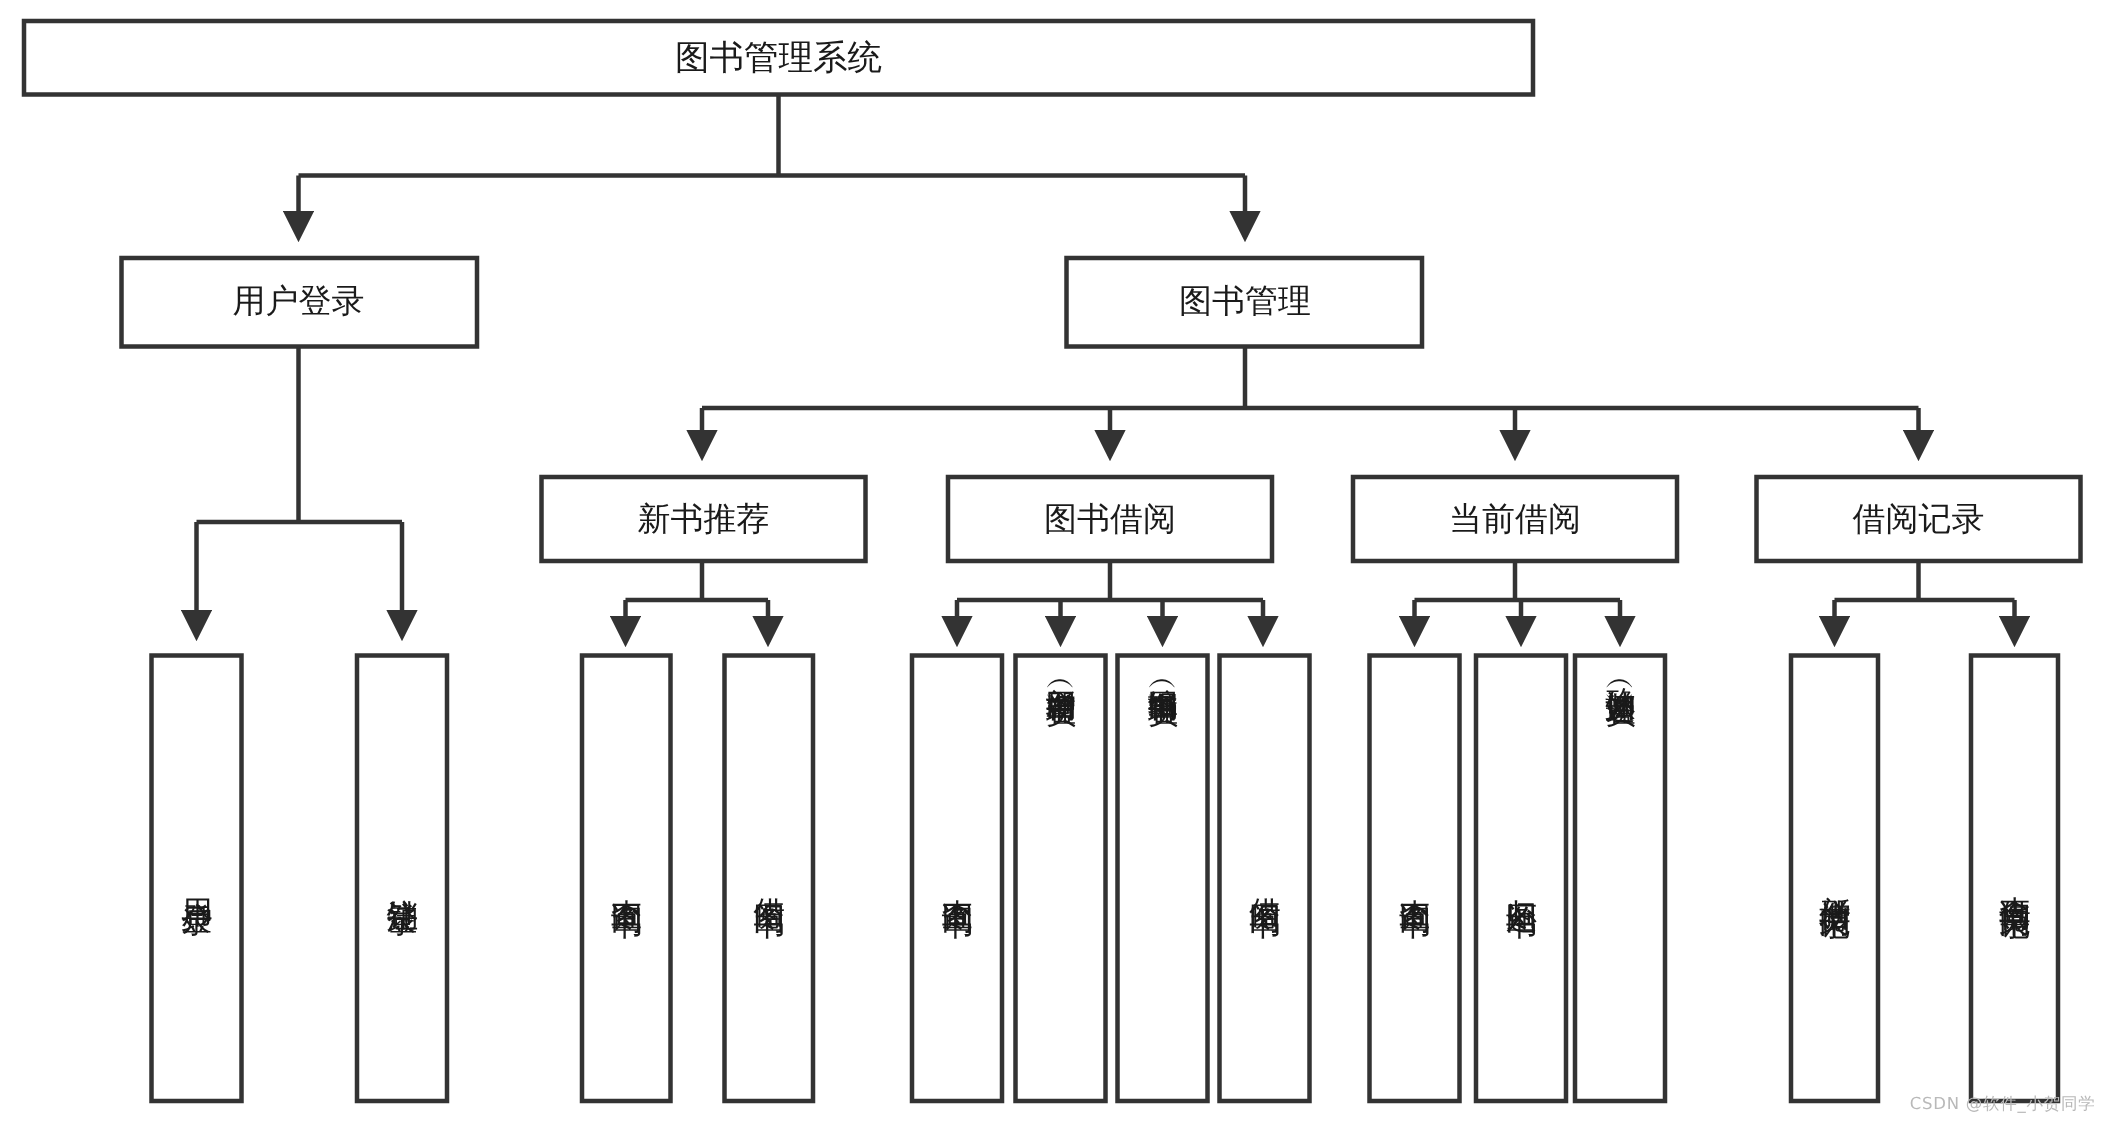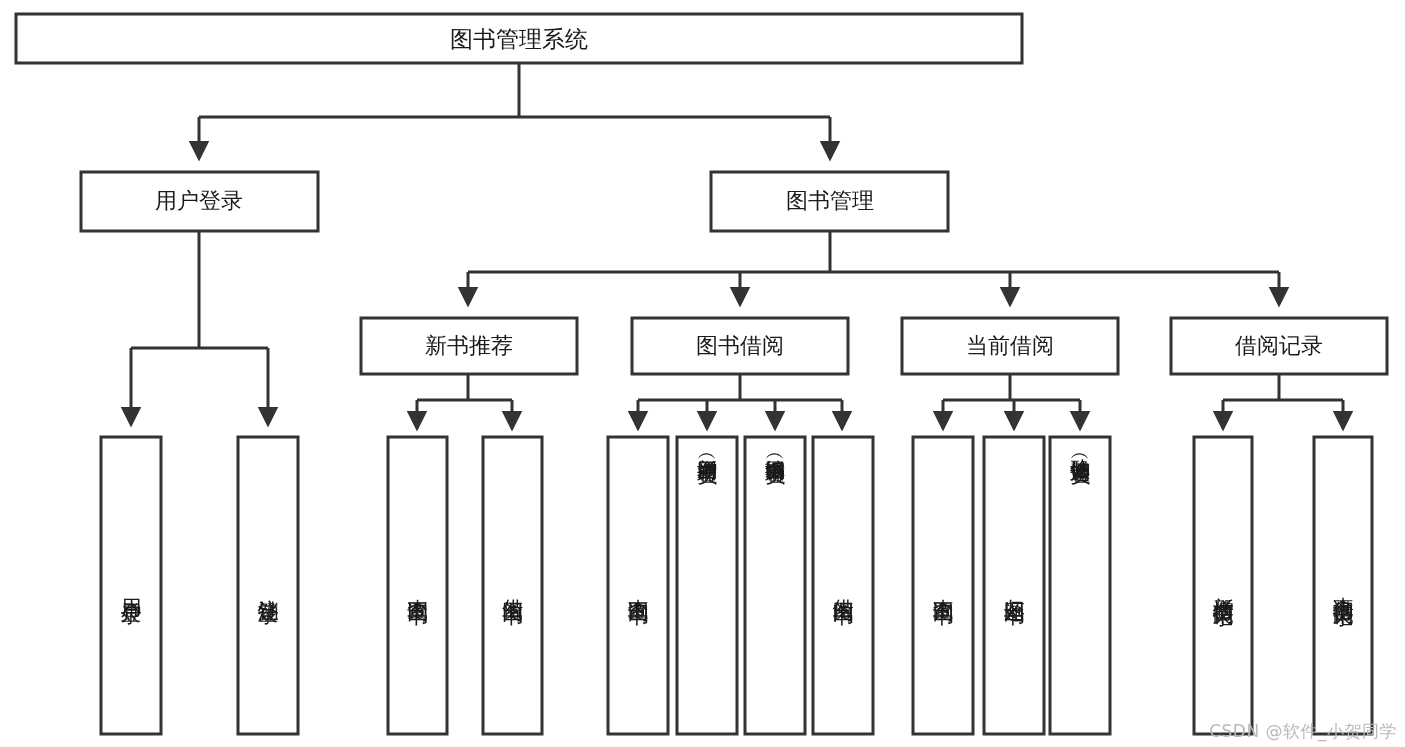--- a/index.html
+++ b/index.html
@@ -36,21 +36,21 @@
     letter-spacing:2px;
     color:#1a1a1a;
     white-space:nowrap;
     text-align:center;
   }
   .vlabel.small{font-size:20px;letter-spacing:1px;}
   #watermark{
     position:absolute;
     right:8px;bottom:4px;
     font-family:"DejaVu Sans","Liberation Sans",sans-serif;
-    font-size:17px;
+    font-size:11px;
     color:#b9b9b9;
     letter-spacing:0.5px;
     white-space:nowrap;
   }
 </style>
 </head>
 <body>
 
 <div id="stage">
 

